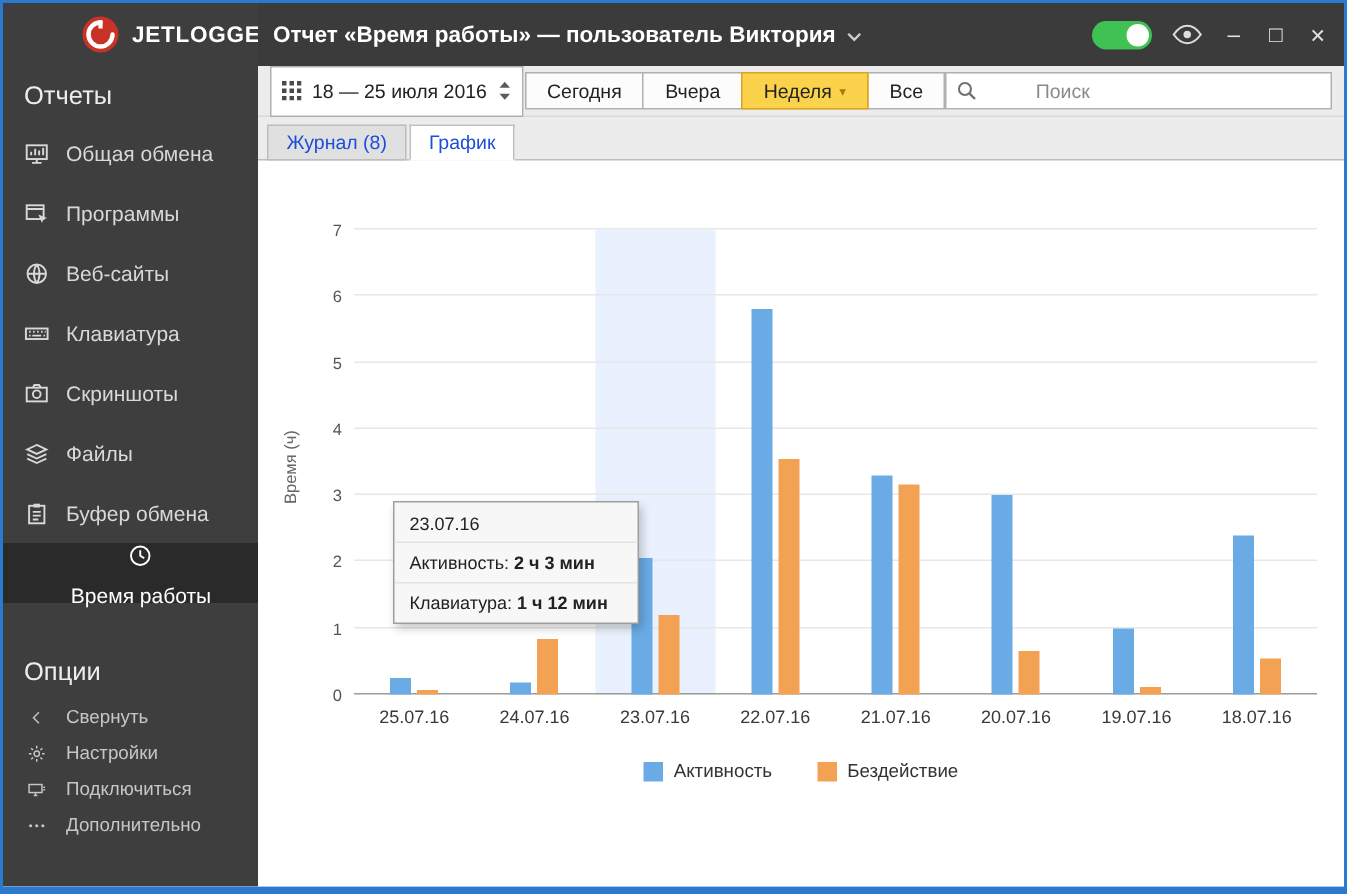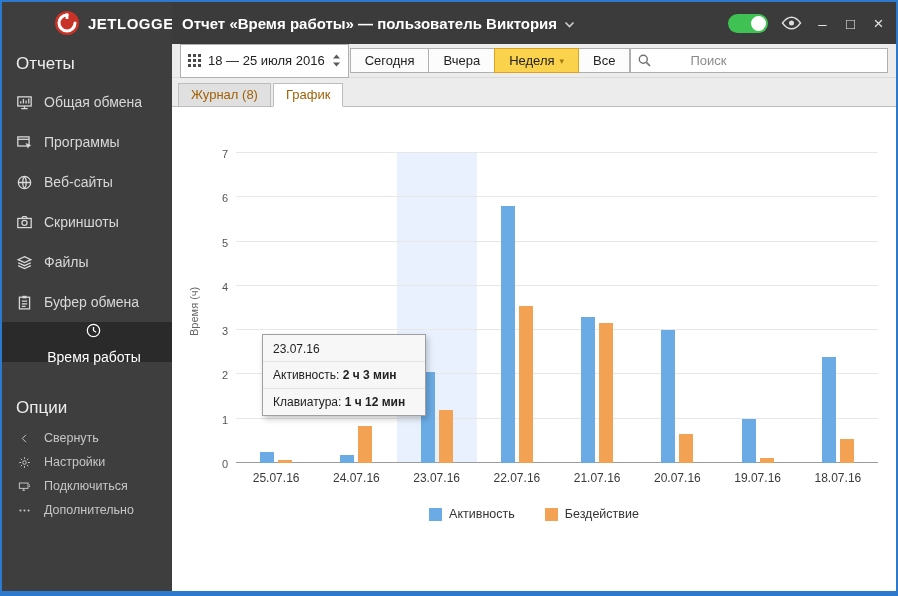--- a/index.html
+++ b/index.html
@@ -44,21 +44,21 @@
              cursor:pointer; margin-left:-1px; font-family:inherit; display:flex; align-items:center; gap:5px; }
   .seg-btn.active { background:#fbd24b; border-color:#d9a426; position:relative; z-index:1; }
   .seg-btn .caret { color:#a9790f; font-size:9px; }
   .searchbox { margin-left:auto; width:262px; height:25px; background:#fff; border:1px solid #b0b0b0;
                display:flex; align-items:center; padding:0 7px; gap:7px; }
   .searchbox input { border:none; outline:none; flex:1; font-size:13px; font-family:inherit; color:#333; background:transparent;margin-left:32px; }
   .searchbox input::placeholder { color:#8a8a8a; }
 
   .tabsrow { background:#ececec; display:flex; padding:4px 0 0 6px; flex-shrink:0; }
   .tab { position:relative; top:1px; border:1px solid #bdbdbd; background:#e0e0e0; padding:3px 12px 4px;
-         font-size:13px; color:#a16207; cursor:pointer; margin-right:2px; z-index:2; }
+         font-size:13px; color:#1d4ed8; cursor:pointer; margin-right:2px; z-index:2; }
   .tab.active { background:#fff; border-bottom-color:#fff; }
 
   .panel { flex:1; background:#fff; border-top:1px solid #bdbdbd; position:relative; overflow:hidden; }
 
   
   .chart-ylab { position:absolute; left:16px; top:229px; transform:rotate(-90deg); transform-origin:left top;
                 font-size:11px; color:#666; white-space:nowrap; }
   .plot { position:absolute; left:64px; right:18px; top:46px; height:310px; }
   .hl-band { position:absolute; top:0; bottom:0; background:#e8f1fd; z-index:0; }
   .gridline { position:absolute; left:0; right:0; height:1px; background:#e7e7e7; z-index:1; }
@@ -119,20 +119,29 @@
           <span class="lbl">Программы</span>
         </div>
         <div class="side-item">
           <span class="icon">
             <svg viewBox="0 0 16 16">
               <circle cx="8" cy="8" r="5.8" fill="none" stroke="currentColor" stroke-width="1.2"></circle>
               <path d="M2.2 8h11.6M8 2.2c2.3 2.9 2.3 8.7 0 11.6M8 2.2c-2.3 2.9-2.3 8.7 0 11.6" fill="none" stroke="currentColor" stroke-width="1.2"></path>
             </svg>
           </span>
           <span class="lbl">Веб-сайты</span>
+        </div>
+        <div class="side-item">
+          <span class="icon">
+            <svg viewBox="0 0 16 16">
+              <rect x="1.2" y="4.7" width="13.6" height="6.6" fill="none" stroke="currentColor" stroke-width="1.2"></rect>
+              <path d="M3.2 6.7h1M5.7 6.7h1M8.2 6.7h1M10.7 6.7h1M13 6.7h.6M3.2 9.2h1M5.2 9.2h5.6M12.2 9.2h1" fill="none" stroke="currentColor" stroke-width="1.2"></path>
+            </svg>
+          </span>
+          <span class="lbl">Клавиатура</span>
         </div>
         <div class="side-item">
           <span class="icon">
             <svg viewBox="0 0 16 16">
               <rect x="1.7" y="4.2" width="12.6" height="8.6" fill="none" stroke="currentColor" stroke-width="1.2"></rect>
               <path d="M5.5 4.2l1-1.7h3l1 1.7" fill="none" stroke="currentColor" stroke-width="1.2"></path>
               <circle cx="8" cy="8.3" r="2.4" fill="none" stroke="currentColor" stroke-width="1.2"></circle>
             </svg>
           </span>
           <span class="lbl">Скриншоты</span>

